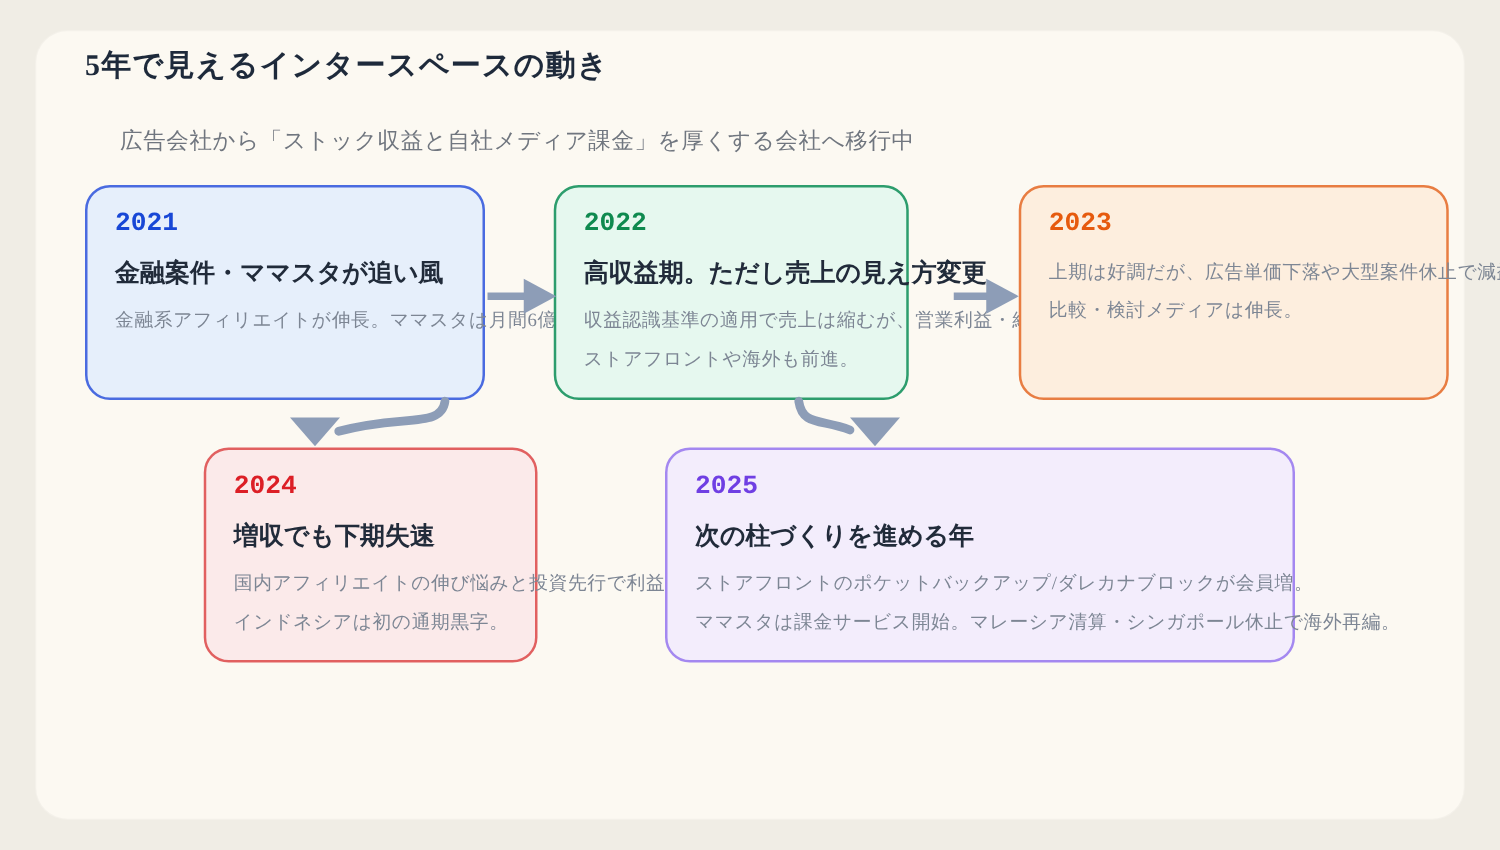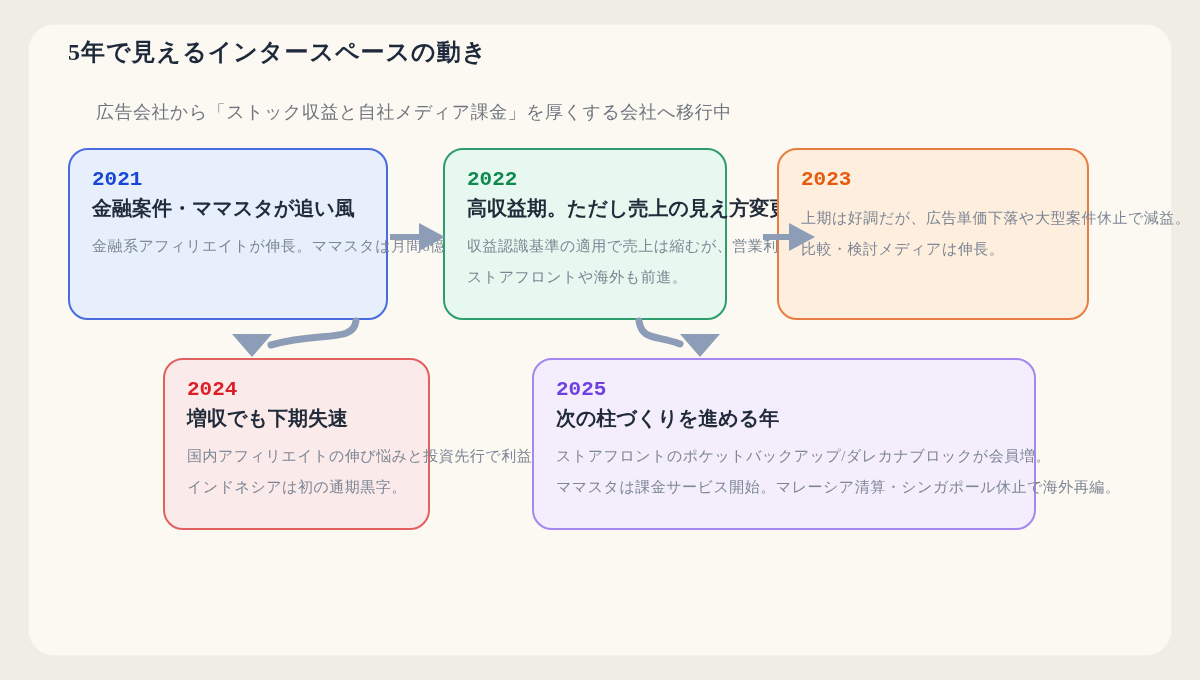--- a/index.html
+++ b/index.html
@@ -24,27 +24,27 @@
   }
   .box{
     position:absolute;height:172px;box-sizing:border-box;
     border-radius:20px;border:2px solid var(--border,#ccc);
     background:var(--bg,#fff);
     padding:16px 22px;
   }
   .year{font-size:21px;font-weight:bold;color:var(--accent,#333);line-height:1.35;font-family:Liberation Mono, monospace;}
   .box-title{
     font-size:20px;font-weight:bold;color:#212b3a;
-    white-space:nowrap;margin-top:0;line-height:1.4;
+    white-space:nowrap;margin-top:11px;line-height:1.4;
   }
   .box-body{margin-top:9px;font-size:15px;color:#7d8694;line-height:31px;letter-spacing:0.5px;}
   .box-body .line{white-space:nowrap;}
   .box-2021{left:68px; top:148px;width:320px;}
   .box-2022{left:443px;top:148px;width:284px;}
-  .box-2023{left:777px;top:148px;width:312px;}
+  .box-2023{left:815px;top:148px;width:344px;}
   .box-2024{left:163px;top:358px;width:267px;}
   .box-2025{left:532px;top:358px;width:504px;}
   .arrows{position:absolute;left:0;top:0;width:1200px;height:680px;pointer-events:none;z-index:5;}
 </style>
 </head>
 <body>
 
 <div class="stage">
   <div class="card"></div>
 

